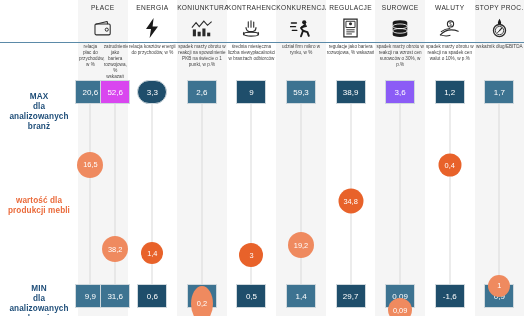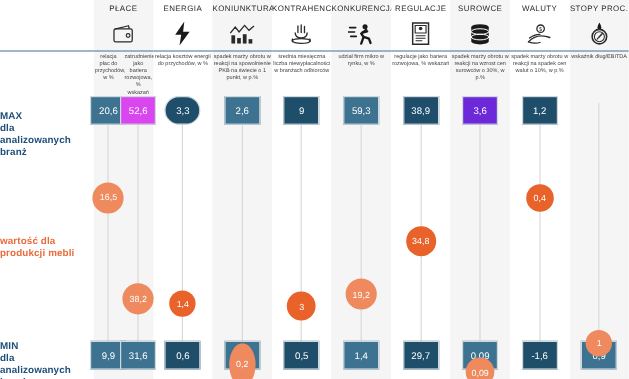--- a/index.html
+++ b/index.html
@@ -18,21 +18,21 @@
   
   .legend{
     width:78px;flex:0 0 78px;
     position:relative;
     background:#ffffff;
   }
   .legend-label{
     position:absolute;
     width:78px;
     left:0;
-    text-align:left;
+    text-align:center;
     font-weight:bold;
     line-height:1.22;
     letter-spacing:.1px;
   }
   .legend-max{top:92px;font-size:8.2px;color:#1f4e79;}
   .legend-mid{top:196px;font-size:8.2px;color:#ea6a3a;}
   .legend-min{top:284px;font-size:8.2px;color:#1f4e79;}
 
   
   .cols{
@@ -308,21 +308,21 @@
               <ellipse cx="11" cy="7.6" rx="8" ry="2.6" fill="none" stroke="#ffffff" stroke-width="0.9"></ellipse>
               <ellipse cx="11" cy="12.6" rx="8" ry="2.6" fill="none" stroke="#ffffff" stroke-width="0.9"></ellipse>
             </svg>
           </div>
         </div>
         <div class="hrule"></div>
         <div class="subs">
           <div class="sub">
             <div class="sub-desc">spadek marży obrotu w reakcji na wzrost cen surowców o 30%, w p.%</div>
             <div class="stem"></div>
-            <div class="chip chip-max" style="background: #6d28d9;">3,6</div>
+            <div class="chip chip-max" style="background: #8b5cf6;">3,6</div>
             <div class="chip chip-min" style="background: rgb(61, 115, 145);">0,09</div>
             <div class="bubble" style="width: 24px; height: 24px; background: rgb(239, 138, 95); top: 268px;">0,09</div>
           </div>
         </div>
       </div>
       <div class="col">
         <div class="col-head">
           <span class="col-title">WALUTY</span>
           <div class="col-icon">
             <svg width="21" height="19" viewBox="0 0 23 20">
@@ -356,20 +356,21 @@
               <path d="M9 13.2 L11.6 10.4" stroke="#2a2a2a" stroke-width="1.3" stroke-linecap="round"></path>
               <path d="M9 13.2 L7 15.4" stroke="#2a2a2a" stroke-width="1" stroke-linecap="round"></path>
             </svg>
           </div>
         </div>
         <div class="hrule"></div>
         <div class="subs">
           <div class="sub">
             <div class="sub-desc">wskaźnik dług/EBITDA</div>
             <div class="stem"></div>
+            <div class="chip chip-max" style="background: rgb(61, 115, 145);">1,7</div>
             <div class="chip chip-min" style="background: rgb(61, 115, 145);">0,9</div>
             <div class="bubble" style="width: 22px; height: 22px; background: rgb(239, 138, 95); top: 243.76px;">1</div>
           </div>
         </div>
       </div>
     </div>
 
 </div>
 
 </body></html>

